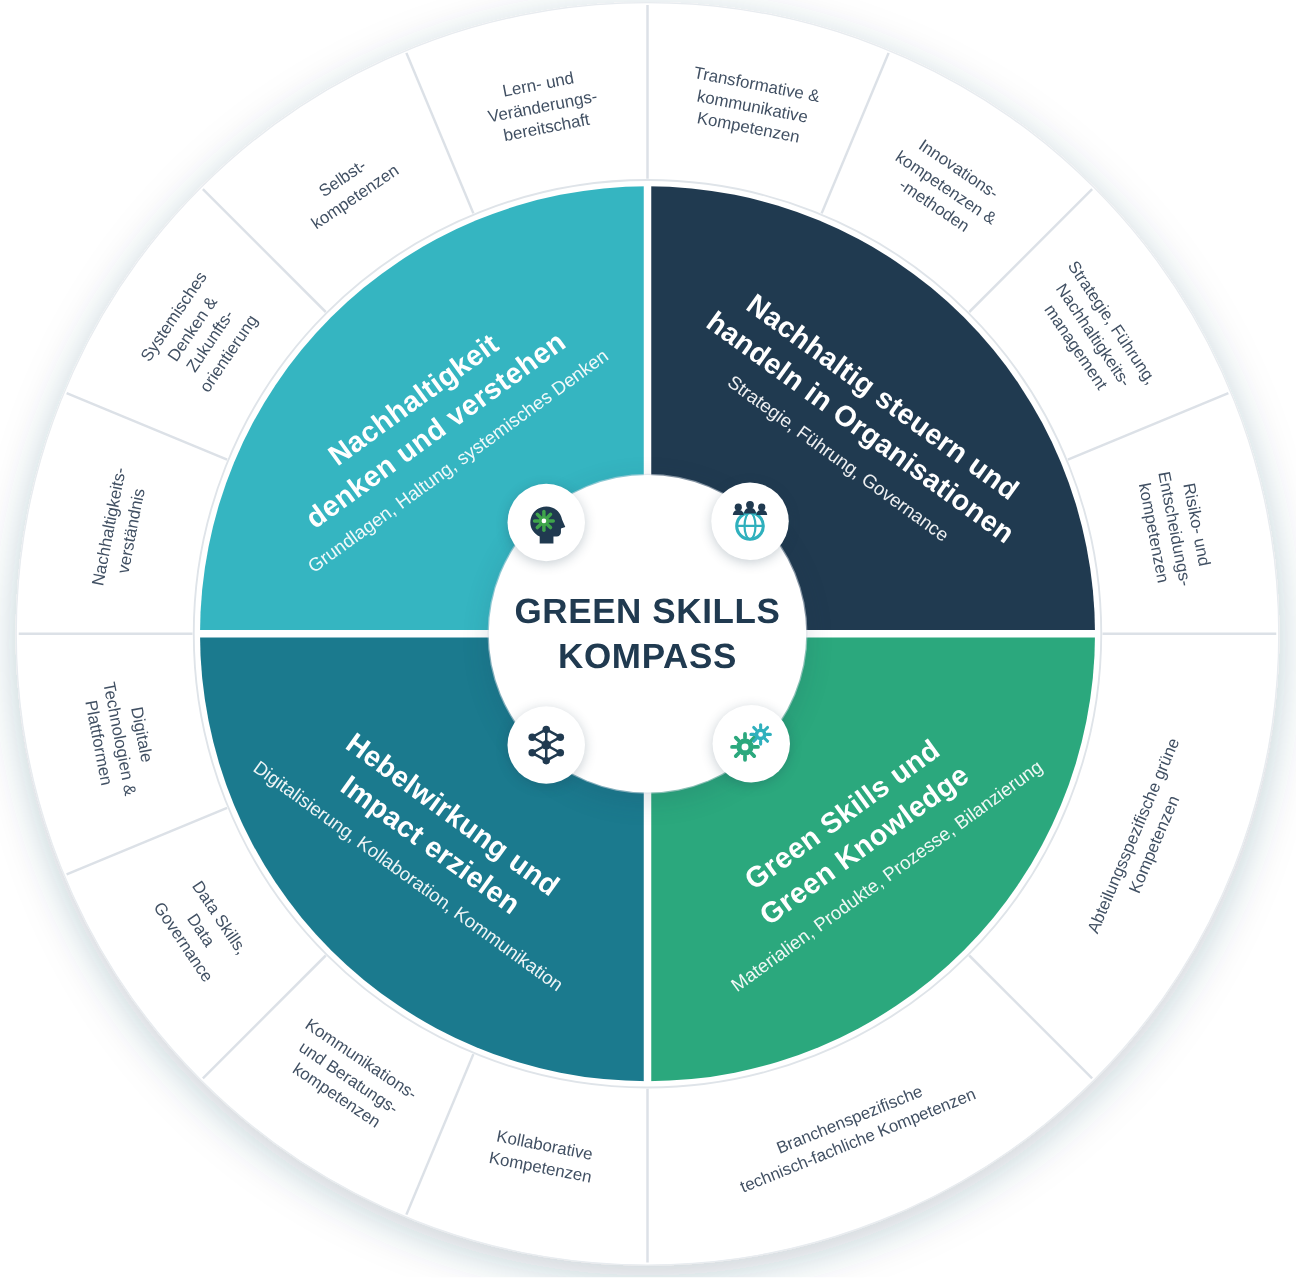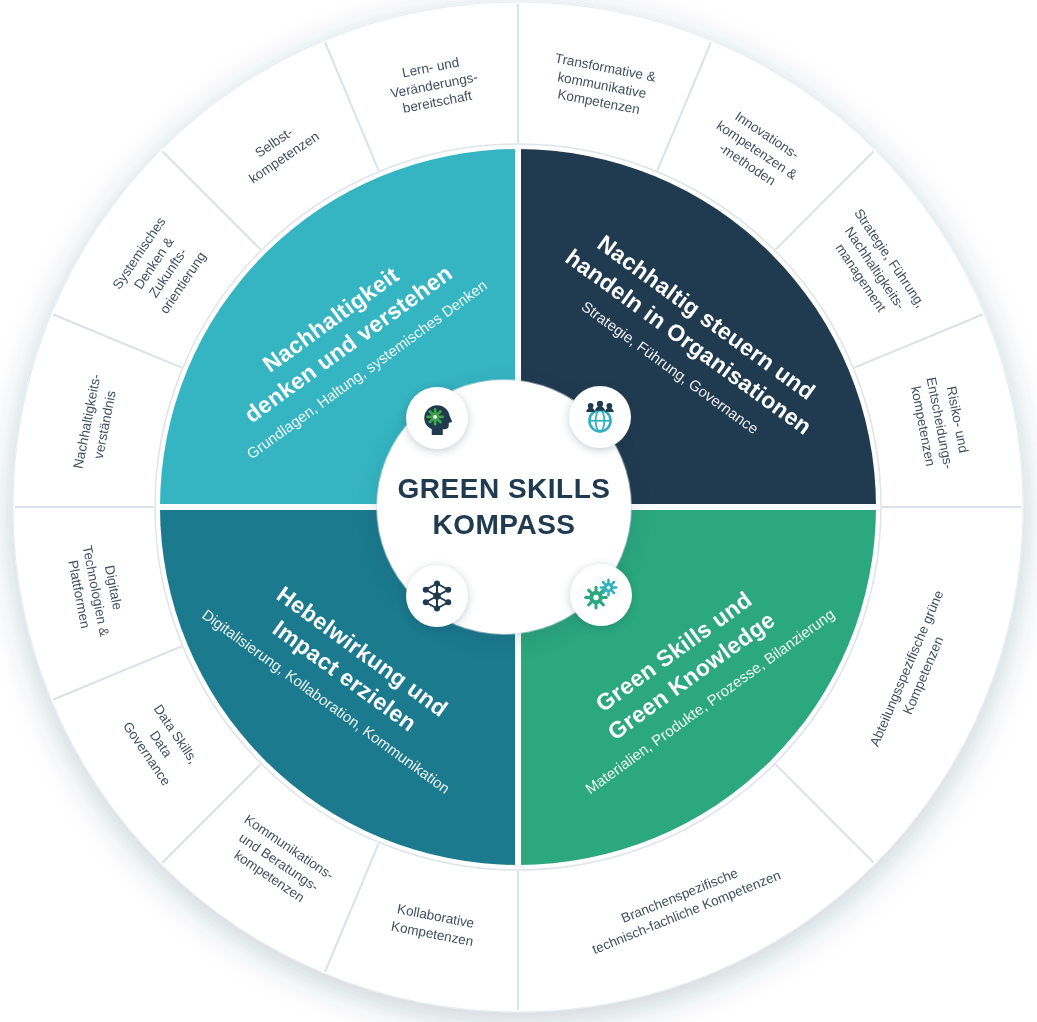--- a/index.html
+++ b/index.html
@@ -2,21 +2,21 @@
 <html><head>
 <meta charset="utf-8">
 <style>
   html,body{margin:0;padding:0;background:#fff;}
   .stage{
     position:relative;width:1037px;height:1022px;overflow:hidden;background:#fff;
     font-family:"Liberation Sans",sans-serif;
   }
   svg.wheel{position:absolute;left:0;top:0;}
   .center-circle{
-    position:absolute;left:504px;top:507px;width:254px;height:254px;border-radius:50%;
+    position:absolute;left:518px;top:507px;width:254px;height:254px;border-radius:50%;
     background:#fff;transform:translate(-50%,-50%);
     box-shadow:0 0 0 1px rgba(214,221,229,.55), 0 6px 22px rgba(32,58,80,.16);
     display:flex;align-items:center;justify-content:center;z-index:5;
   }
   .center-title{
     font-size:28px;font-weight:bold;color:#203a50;text-align:center;
     white-space:pre-line;line-height:1.3;letter-spacing:.5px;
   }
   .icon-bubble{
     position:absolute;width:62px;height:62px;border-radius:50%;background:#fff;

